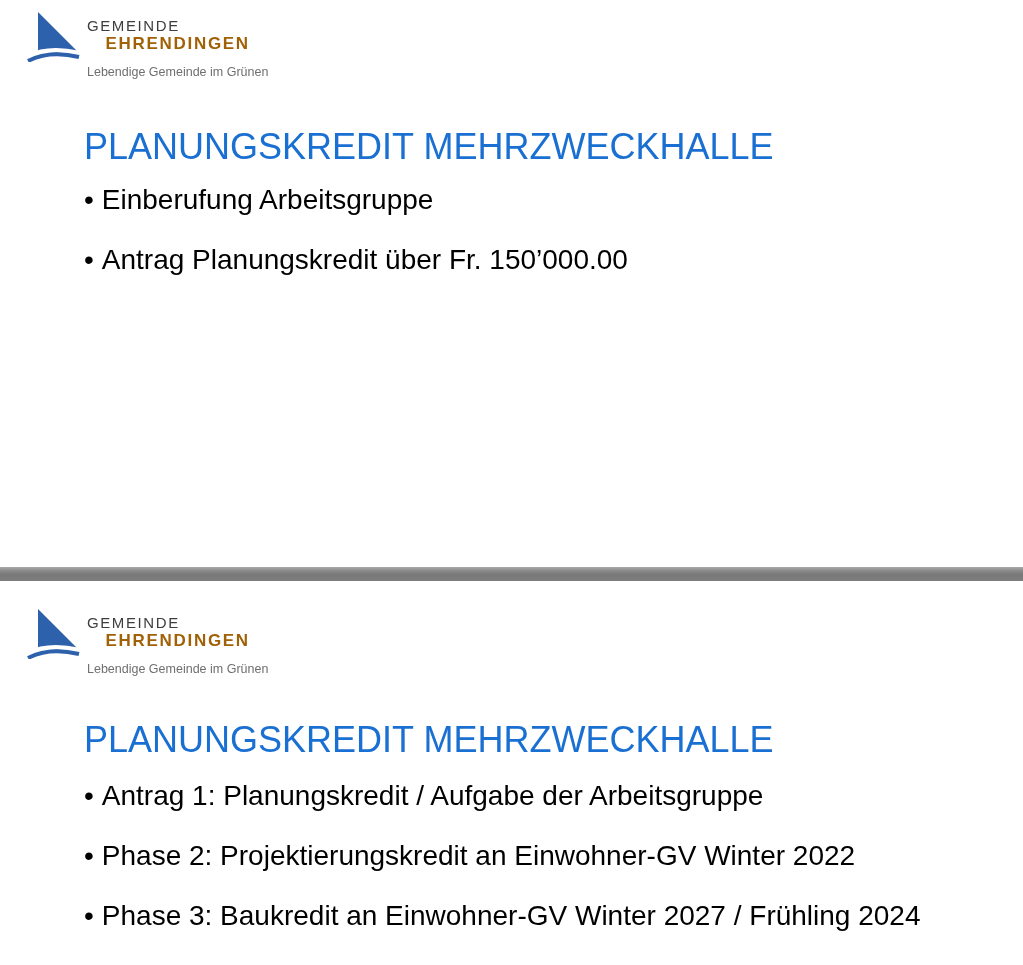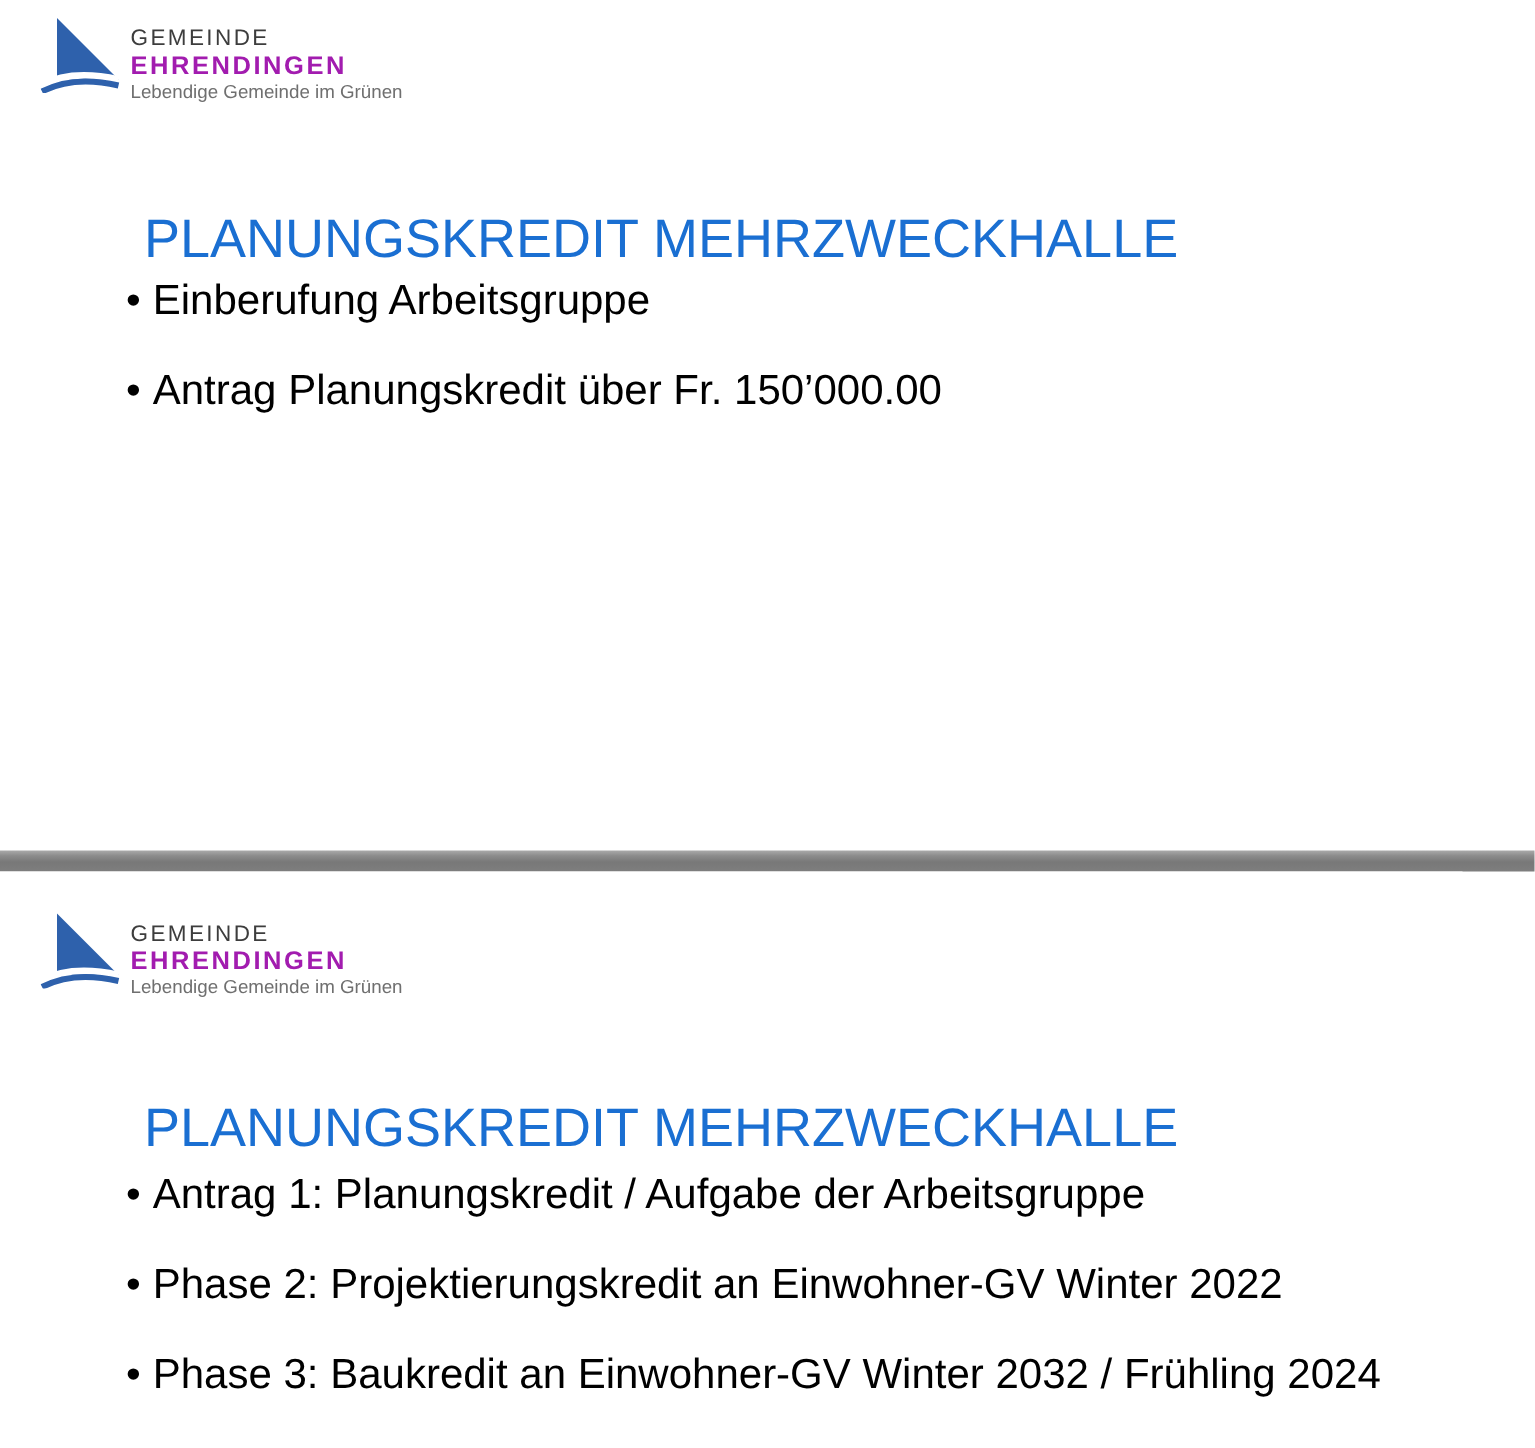--- a/index.html
+++ b/index.html
@@ -23,29 +23,30 @@
   #slide1 .logo { top: 11px; }
   #slide2 .logo { top: 27px; }
   .logo-mark { width: 53px; height: 51px; flex: 0 0 auto; }
   .logo-text { padding-top: 6px; }
   .logo-name {
     font-size: 15px; line-height: 17px; letter-spacing: 1.6px;
     color: #3d3d3d;
   }
   .logo-wordmark {
     font-size: 17px; line-height: 19px; font-weight: bold; letter-spacing: 1.7px;
-    color: #a21caf;
+    color: #a16207;
+    text-align: center;
   }
   .logo-tagline {
-    font-size: 12.5px; line-height: 15px; margin-top: 1px;
+    font-size: 12.5px; line-height: 15px; margin-top: 12px;
     color: #6f6f6f;
   }
 
   .slide-title {
-    position: absolute; left: 84px; margin: 12px;
+    position: absolute; left: 84px; margin: 0;
     font-size: 36px; line-height: 41px; font-weight: 400;
     color: #1a6fd2; white-space: nowrap;
   }
   #slide1 .slide-title { top: 126px; }
   #slide2 .slide-title { top: 138px; }
 
   .bullets {
     position: absolute; left: 84px; margin: 0; padding: 0;
     list-style: none;
   }
@@ -105,16 +106,16 @@
   <h1 class="slide-title">PLANUNGSKREDIT MEHRZWECKHALLE</h1>
 
   <ul class="bullets">
     <li>
       <span class="bullet-marker">•</span><span>Antrag 1: Planungskredit / Aufgabe der Arbeitsgruppe</span>
     </li>
     <li>
       <span class="bullet-marker">•</span><span>Phase 2: Projektierungskredit an Einwohner-GV Winter 2022</span>
     </li>
     <li>
-      <span class="bullet-marker">•</span><span>Phase 3: Baukredit an Einwohner-GV Winter 2032 / Frühling 2024</span>
+      <span class="bullet-marker">•</span><span>Phase 3: Baukredit an Einwohner-GV Winter 2027 / Frühling 2024</span>
     </li>
   </ul>
 </section>
 
 </body></html>

